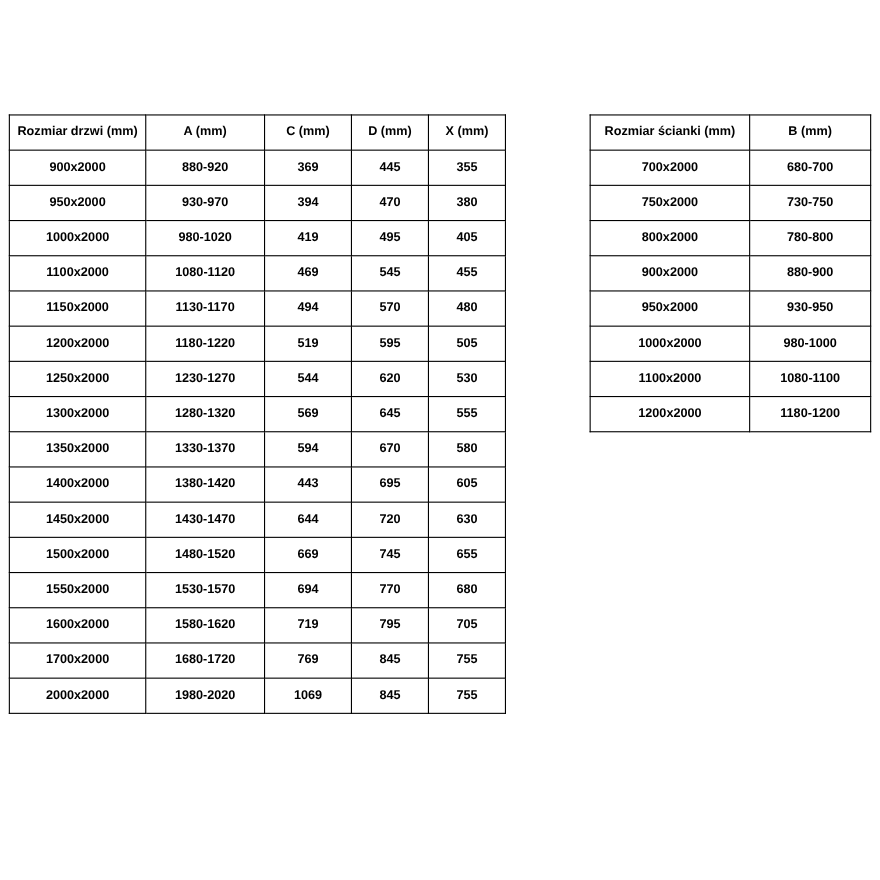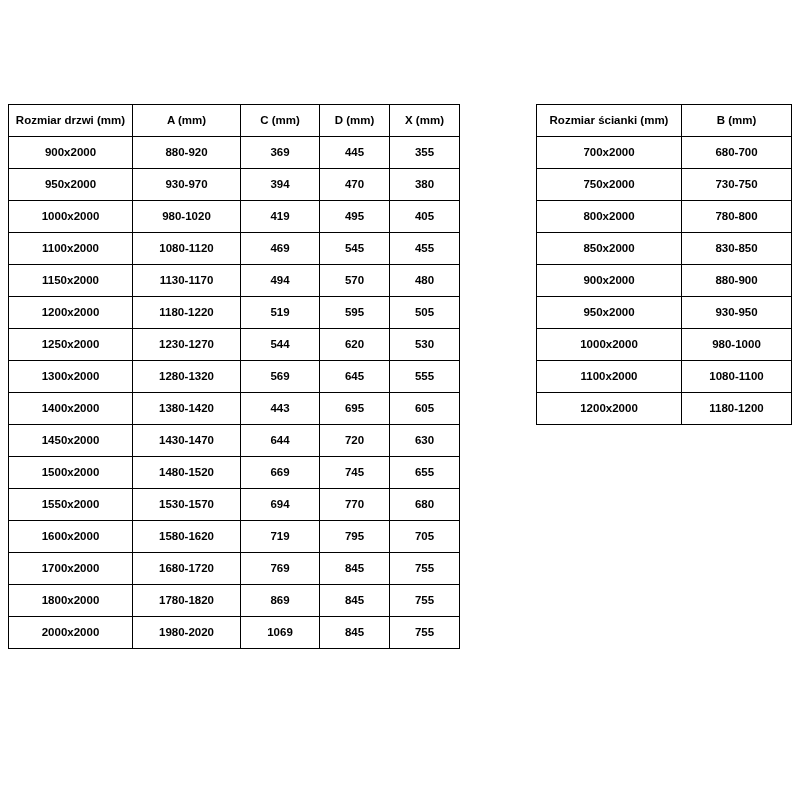--- a/index.html
+++ b/index.html
@@ -137,20 +137,27 @@
         <td>530</td>
       </tr>
       <tr>
         <td>1300x2000</td>
         <td>1280-1320</td>
         <td>569</td>
         <td>645</td>
         <td>555</td>
       </tr>
       <tr>
+        <td>1350x2000</td>
+        <td>1330-1370</td>
+        <td>594</td>
+        <td>670</td>
+        <td>580</td>
+      </tr>
+      <tr>
         <td>1400x2000</td>
         <td>1380-1420</td>
         <td>443</td>
         <td>695</td>
         <td>605</td>
       </tr>
       <tr>
         <td>1450x2000</td>
         <td>1430-1470</td>
         <td>644</td>
@@ -175,27 +182,20 @@
         <td>1600x2000</td>
         <td>1580-1620</td>
         <td>719</td>
         <td>795</td>
         <td>705</td>
       </tr>
       <tr>
         <td>1700x2000</td>
         <td>1680-1720</td>
         <td>769</td>
-        <td>845</td>
-        <td>755</td>
-      </tr>
-      <tr>
-        <td>1800x2000</td>
-        <td>1780-1820</td>
-        <td>869</td>
         <td>845</td>
         <td>755</td>
       </tr>
       <tr>
         <td>2000x2000</td>
         <td>1980-2020</td>
         <td>1069</td>
         <td>845</td>
         <td>755</td>
       </tr>
@@ -220,24 +220,20 @@
       </tr>
       <tr>
         <td>750x2000</td>
         <td>730-750</td>
       </tr>
       <tr>
         <td>800x2000</td>
         <td>780-800</td>
       </tr>
       <tr>
-        <td>850x2000</td>
-        <td>830-850</td>
-      </tr>
-      <tr>
         <td>900x2000</td>
         <td>880-900</td>
       </tr>
       <tr>
         <td>950x2000</td>
         <td>930-950</td>
       </tr>
       <tr>
         <td>1000x2000</td>
         <td>980-1000</td>

